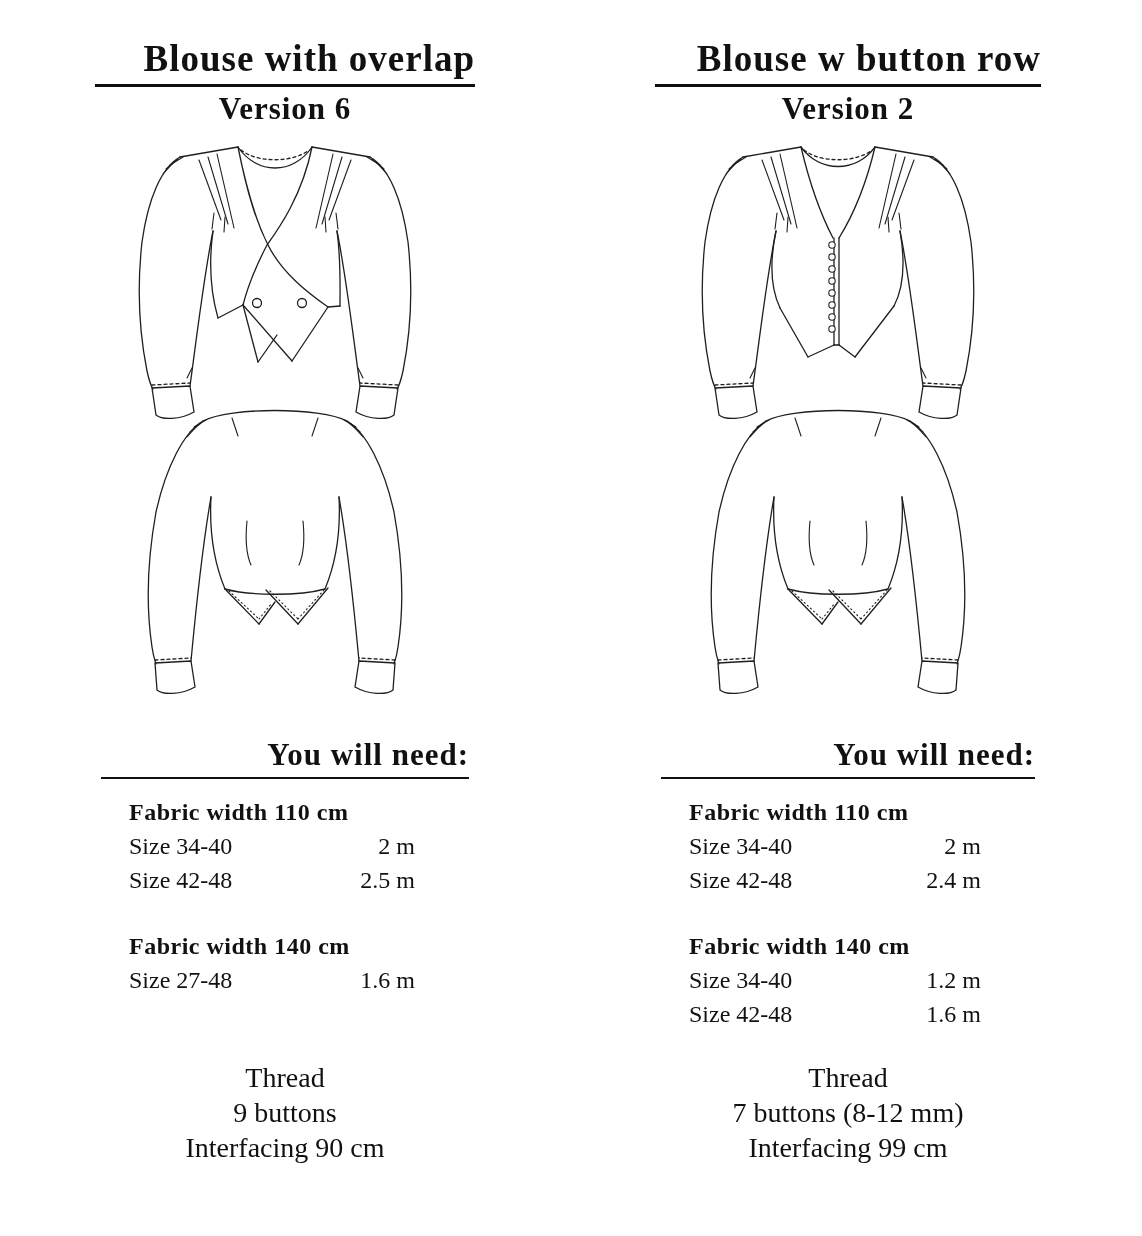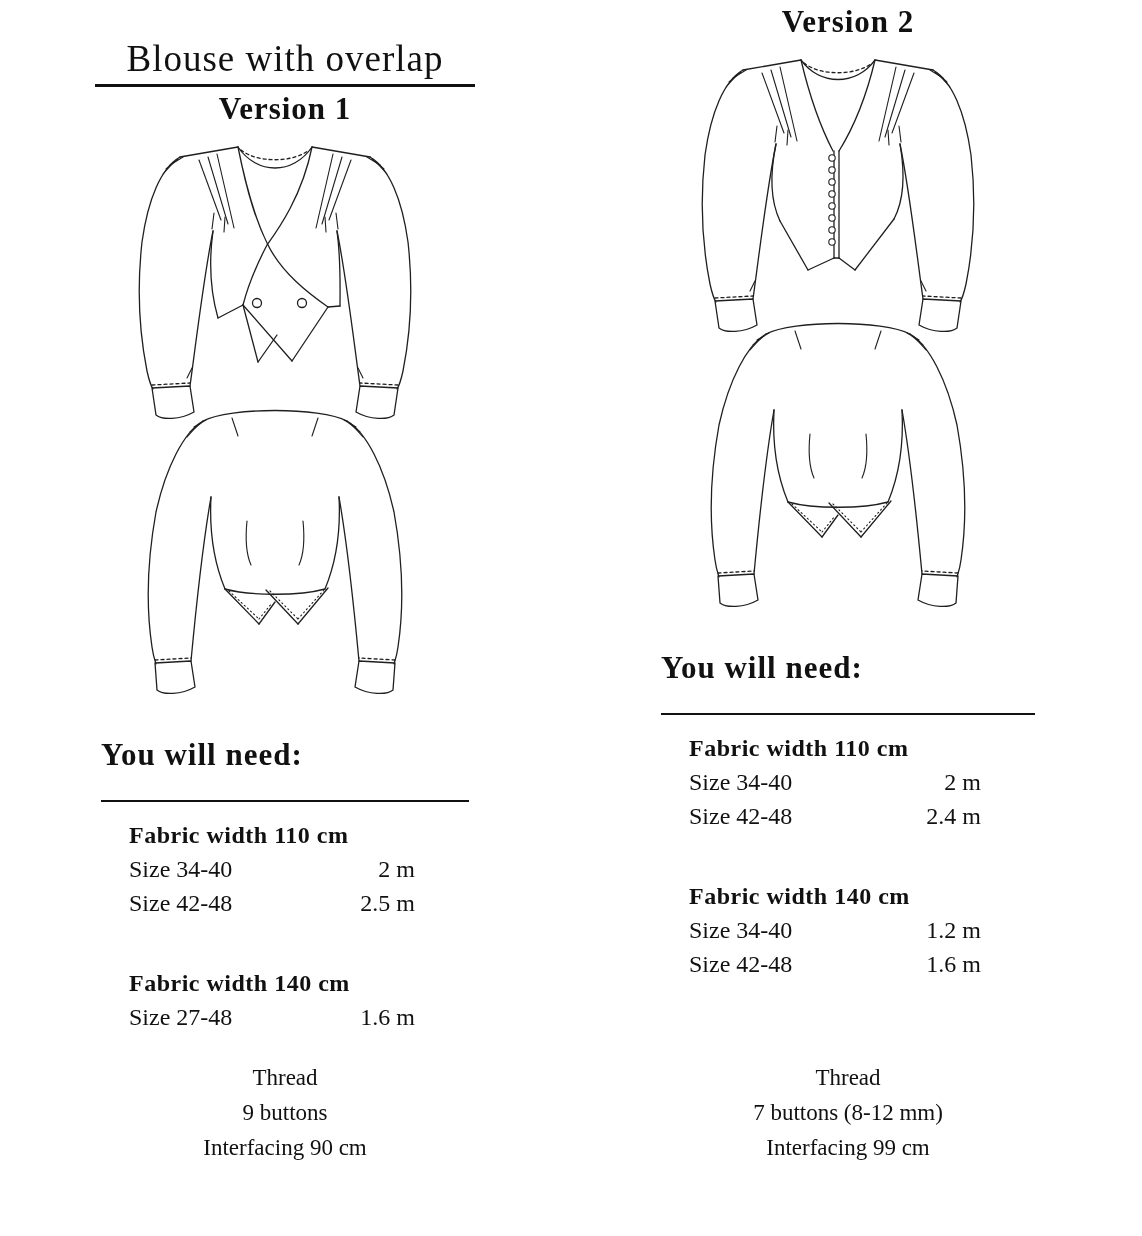--- a/index.html
+++ b/index.html
@@ -7,64 +7,64 @@
     position:relative; width:1142px; height:1236px; background:#ffffff;
     font-family:"Liberation Serif","DejaVu Serif",serif; color:#111;
     overflow:hidden;
   }
   .col { position:absolute; top:0; }
   .col-left  { left:95px;  width:380px; }
   .col-right { left:655px; width:386px; }
 
   h1.title {
     margin:38px 0 0; padding:0 0 4px;
-    font-size:37px; line-height:42px; font-weight:normal;
-    text-align:center; letter-spacing:1px;
+    font-size:37px; line-height:42px; font-weight:bold;
+    text-align:right; letter-spacing:1px;
     border-bottom:3px solid #111;
   }
   h2.version {
     margin:4px 0 0; font-size:31px; line-height:36px;
     font-weight:bold; text-align:center; letter-spacing:1px;
   }
   .figure { margin-top:8px; height:580px; }
   .figure svg { display:block; margin:0 auto; }
 
   h3.needs-heading {
-    margin:22px 6px 0; padding:0 0 27px;
+    margin:22px 6px 0; padding:0 0 4px;
     font-size:31px; line-height:36px; font-weight:bold;
-    text-align:left; letter-spacing:1px;
+    text-align:right; letter-spacing:1px;
     border-bottom:2px solid #111;
   }
   .fabric-section { margin:0 60px 0 34px; font-size:24px; line-height:34px; }
   .fabric-section.first  { margin-top:16px; }
-  .fabric-section.second { margin-top:46px; }
+  .fabric-section.second { margin-top:32px; }
   .fabric-header { font-weight:bold; letter-spacing:0.5px; }
   .size-row { display:flex; justify-content:space-between; }
   .size-label { text-align:center; }
   .size-amount { text-align:center; }
 
   .extras {
     position:absolute; top:1060px; left:0; width:100%;
-    text-align:center; font-size:23px; line-height:35px;
+    text-align:center; font-size:28px; line-height:35px;
   }
 
   .sketch path, .sketch circle { fill:none; stroke:#1f1f1f; stroke-width:1.3; stroke-linecap:round; stroke-linejoin:round; }
   .sketch .dashed { stroke-dasharray:3 3; }
   .sketch .dotted { stroke-dasharray:1.2 3; stroke-width:1.1; }
   .sketch .btn { fill:#ffffff; }
   .sketch .thin { stroke-width:1.1; }
 </style>
 </head>
 <body>
 
 <div class="page">
 
   <section class="col col-left">
     <h1 class="title">Blouse with overlap</h1>
-    <h2 class="version">Version 1</h2>
+    <h2 class="version">Version 6</h2>
 
     <div class="figure">
       <svg class="sketch" width="380" height="580" viewBox="0 0 380 580" aria-hidden="true">
 
         <g>
           <path class="dashed" d="M146,15 C162,28 198,28 214,15"></path>
           <path d="M143,12 C162,40 198,40 217,12"></path>
           <path d="M85,22 L143,12"></path>
           <path d="M217,12 L275,22"></path>
 
@@ -174,20 +174,21 @@
     </div>
 
     <div class="extras">
       <div>Thread</div>
       <div>9 buttons</div>
       <div>Interfacing 90 cm</div>
     </div>
   </section>
 
   <section class="col col-right">
+    <h1 class="title">Blouse w button row</h1>
     <h2 class="version">Version 2</h2>
 
     <div class="figure">
       <svg class="sketch" width="380" height="580" viewBox="0 0 380 580" aria-hidden="true">
 
         <g>
           <path class="dashed" d="M146,15 C162,28 198,28 214,15"></path>
           <path d="M143,12 C162,38 198,38 217,12"></path>
           <path d="M85,22 L143,12"></path>
           <path d="M217,12 L275,22"></path>

